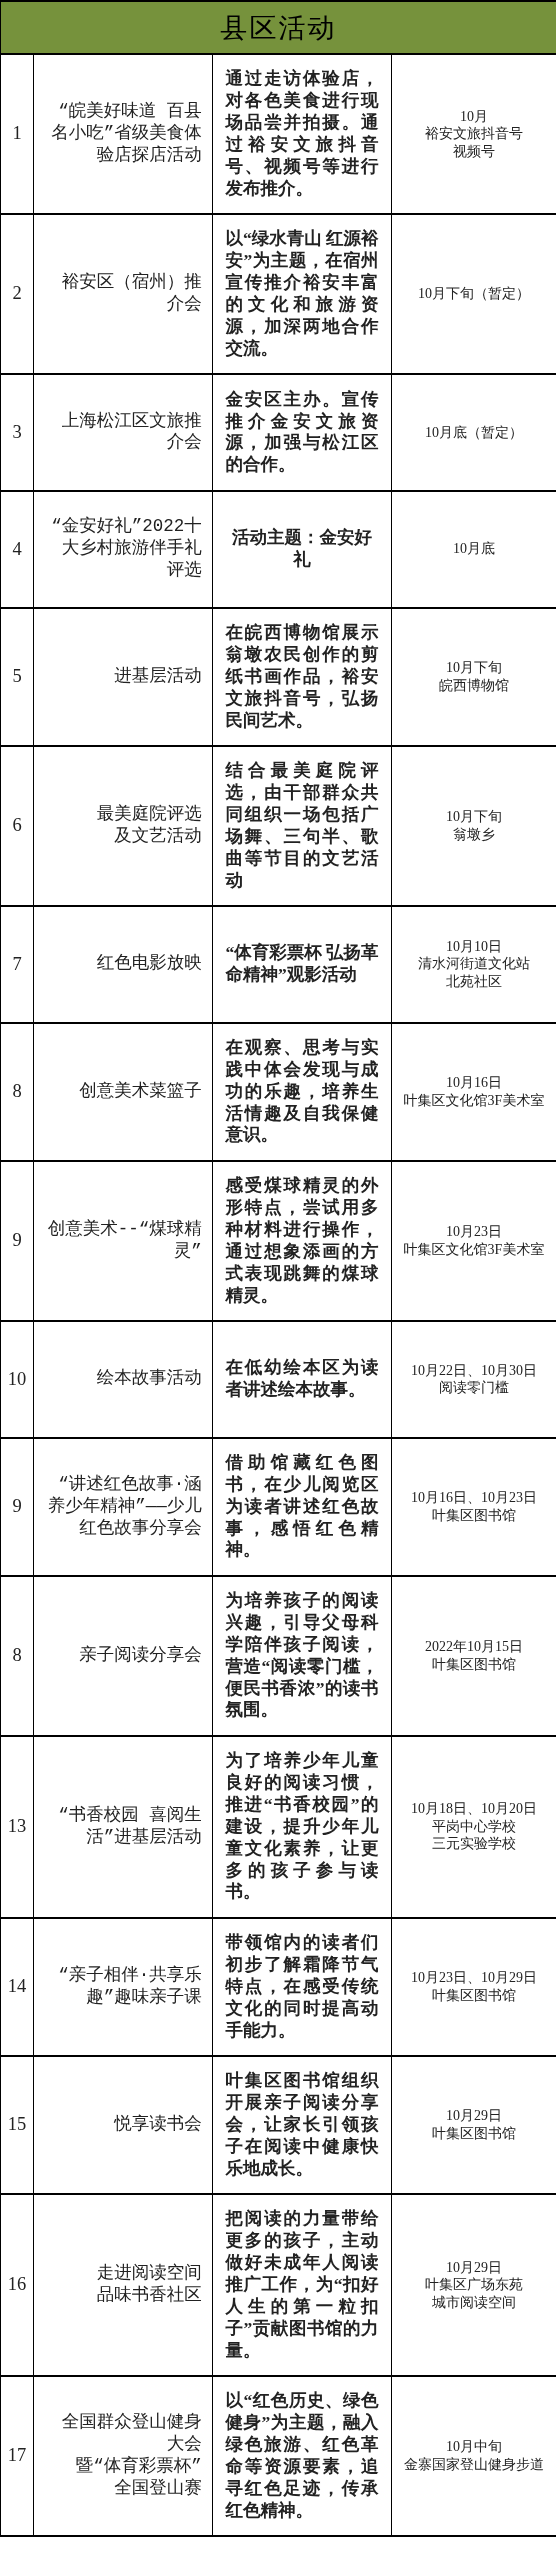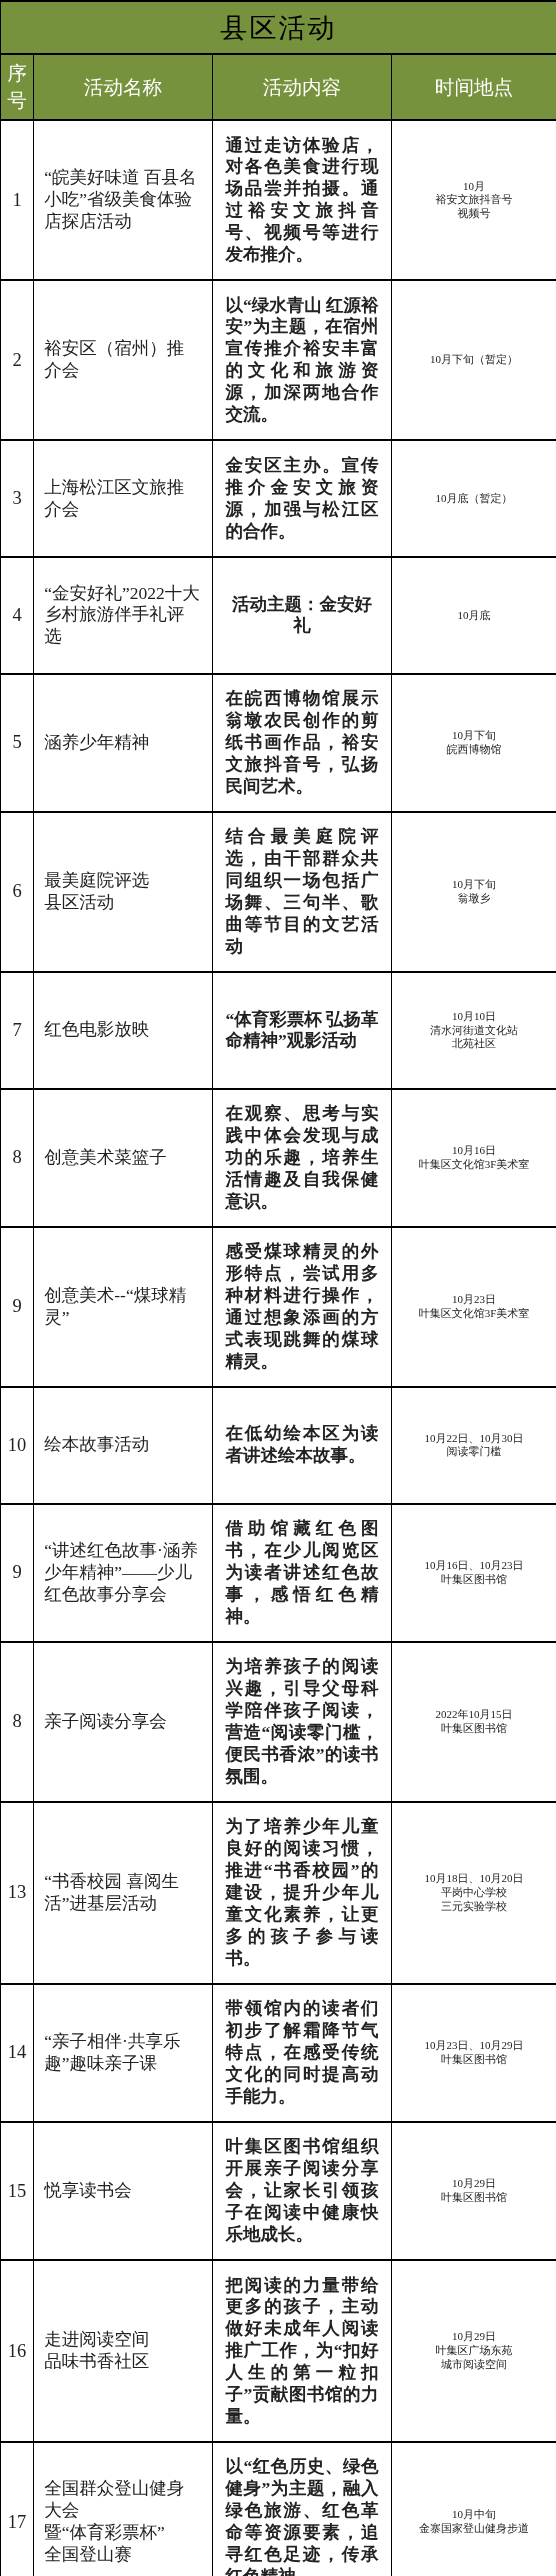--- a/index.html
+++ b/index.html
@@ -58,59 +58,54 @@
     line-height: 1.25;
     padding: 13.4px 8.2px;
     white-space: pre-line;
   }
   td.no {
     text-align: center;
     font-size: 18.5px;
     padding: 13.4px 1px;
   }
   td.name {
-    text-align: left;
+    text-align: right;
     padding: 13.4px 10.3px;
+    font-family: Liberation Mono, monospace;
   }
   td.content {
     text-align: justify;
     padding: 13.4px 12.4px;
     font-weight: bold;
   }
   td.content.center {
     text-align: center;
     border-radius: 17px;
   }
   td.time {
     text-align: center;
-    font-size: 11px;
+    font-size: 14px;
     padding: 13.4px 7.2px;
   }
 </style>
 </head>
 <body>
 
 <div class="page">
   <table class="activities">
     <colgroup>
       <col class="c-no">
       <col class="c-name">
       <col class="c-content">
       <col class="c-time">
     </colgroup>
     <thead>
       <tr>
         <th colspan="4" class="title">县区活动</th>
       </tr>
-      <tr class="cols">
-        <th>序号</th>
-        <th>活动名称</th>
-        <th>活动内容</th>
-        <th>时间地点</th>
-      </tr>
     </thead>
     <tbody>
         <tr>
     <td class="no">1</td>
     <td class="name">“皖美好味道 百县名小吃”省级美食体验店探店活动</td>
     <td class="content">通过走访体验店，对各色美食进行现场品尝并拍摄。通过裕安文旅抖音号、视频号等进行发布推介。</td>
     <td class="time">10月
 裕安文旅抖音号
 视频号</td>
   </tr>
@@ -127,29 +122,29 @@
     <td class="time">10月底（暂定）</td>
   </tr>
         <tr>
     <td class="no">4</td>
     <td class="name">“金安好礼”2022十大乡村旅游伴手礼评选</td>
     <td class="content center">活动主题：金安好礼</td>
     <td class="time">10月底</td>
   </tr>
         <tr>
     <td class="no">5</td>
-    <td class="name">涵养少年精神</td>
+    <td class="name">进基层活动</td>
     <td class="content">在皖西博物馆展示翁墩农民创作的剪纸书画作品，裕安文旅抖音号，弘扬民间艺术。</td>
     <td class="time">10月下旬
 皖西博物馆</td>
   </tr>
         <tr>
     <td class="no">6</td>
     <td class="name">最美庭院评选
-县区活动</td>
+及文艺活动</td>
     <td class="content">结合最美庭院评选，由干部群众共同组织一场包括广场舞、三句半、歌曲等节目的文艺活动</td>
     <td class="time">10月下旬
 翁墩乡</td>
   </tr>
         <tr>
     <td class="no">7</td>
     <td class="name">红色电影放映</td>
     <td class="content">“体育彩票杯 弘扬革命精神”观影活动</td>
     <td class="time">10月10日
 清水河街道文化站

